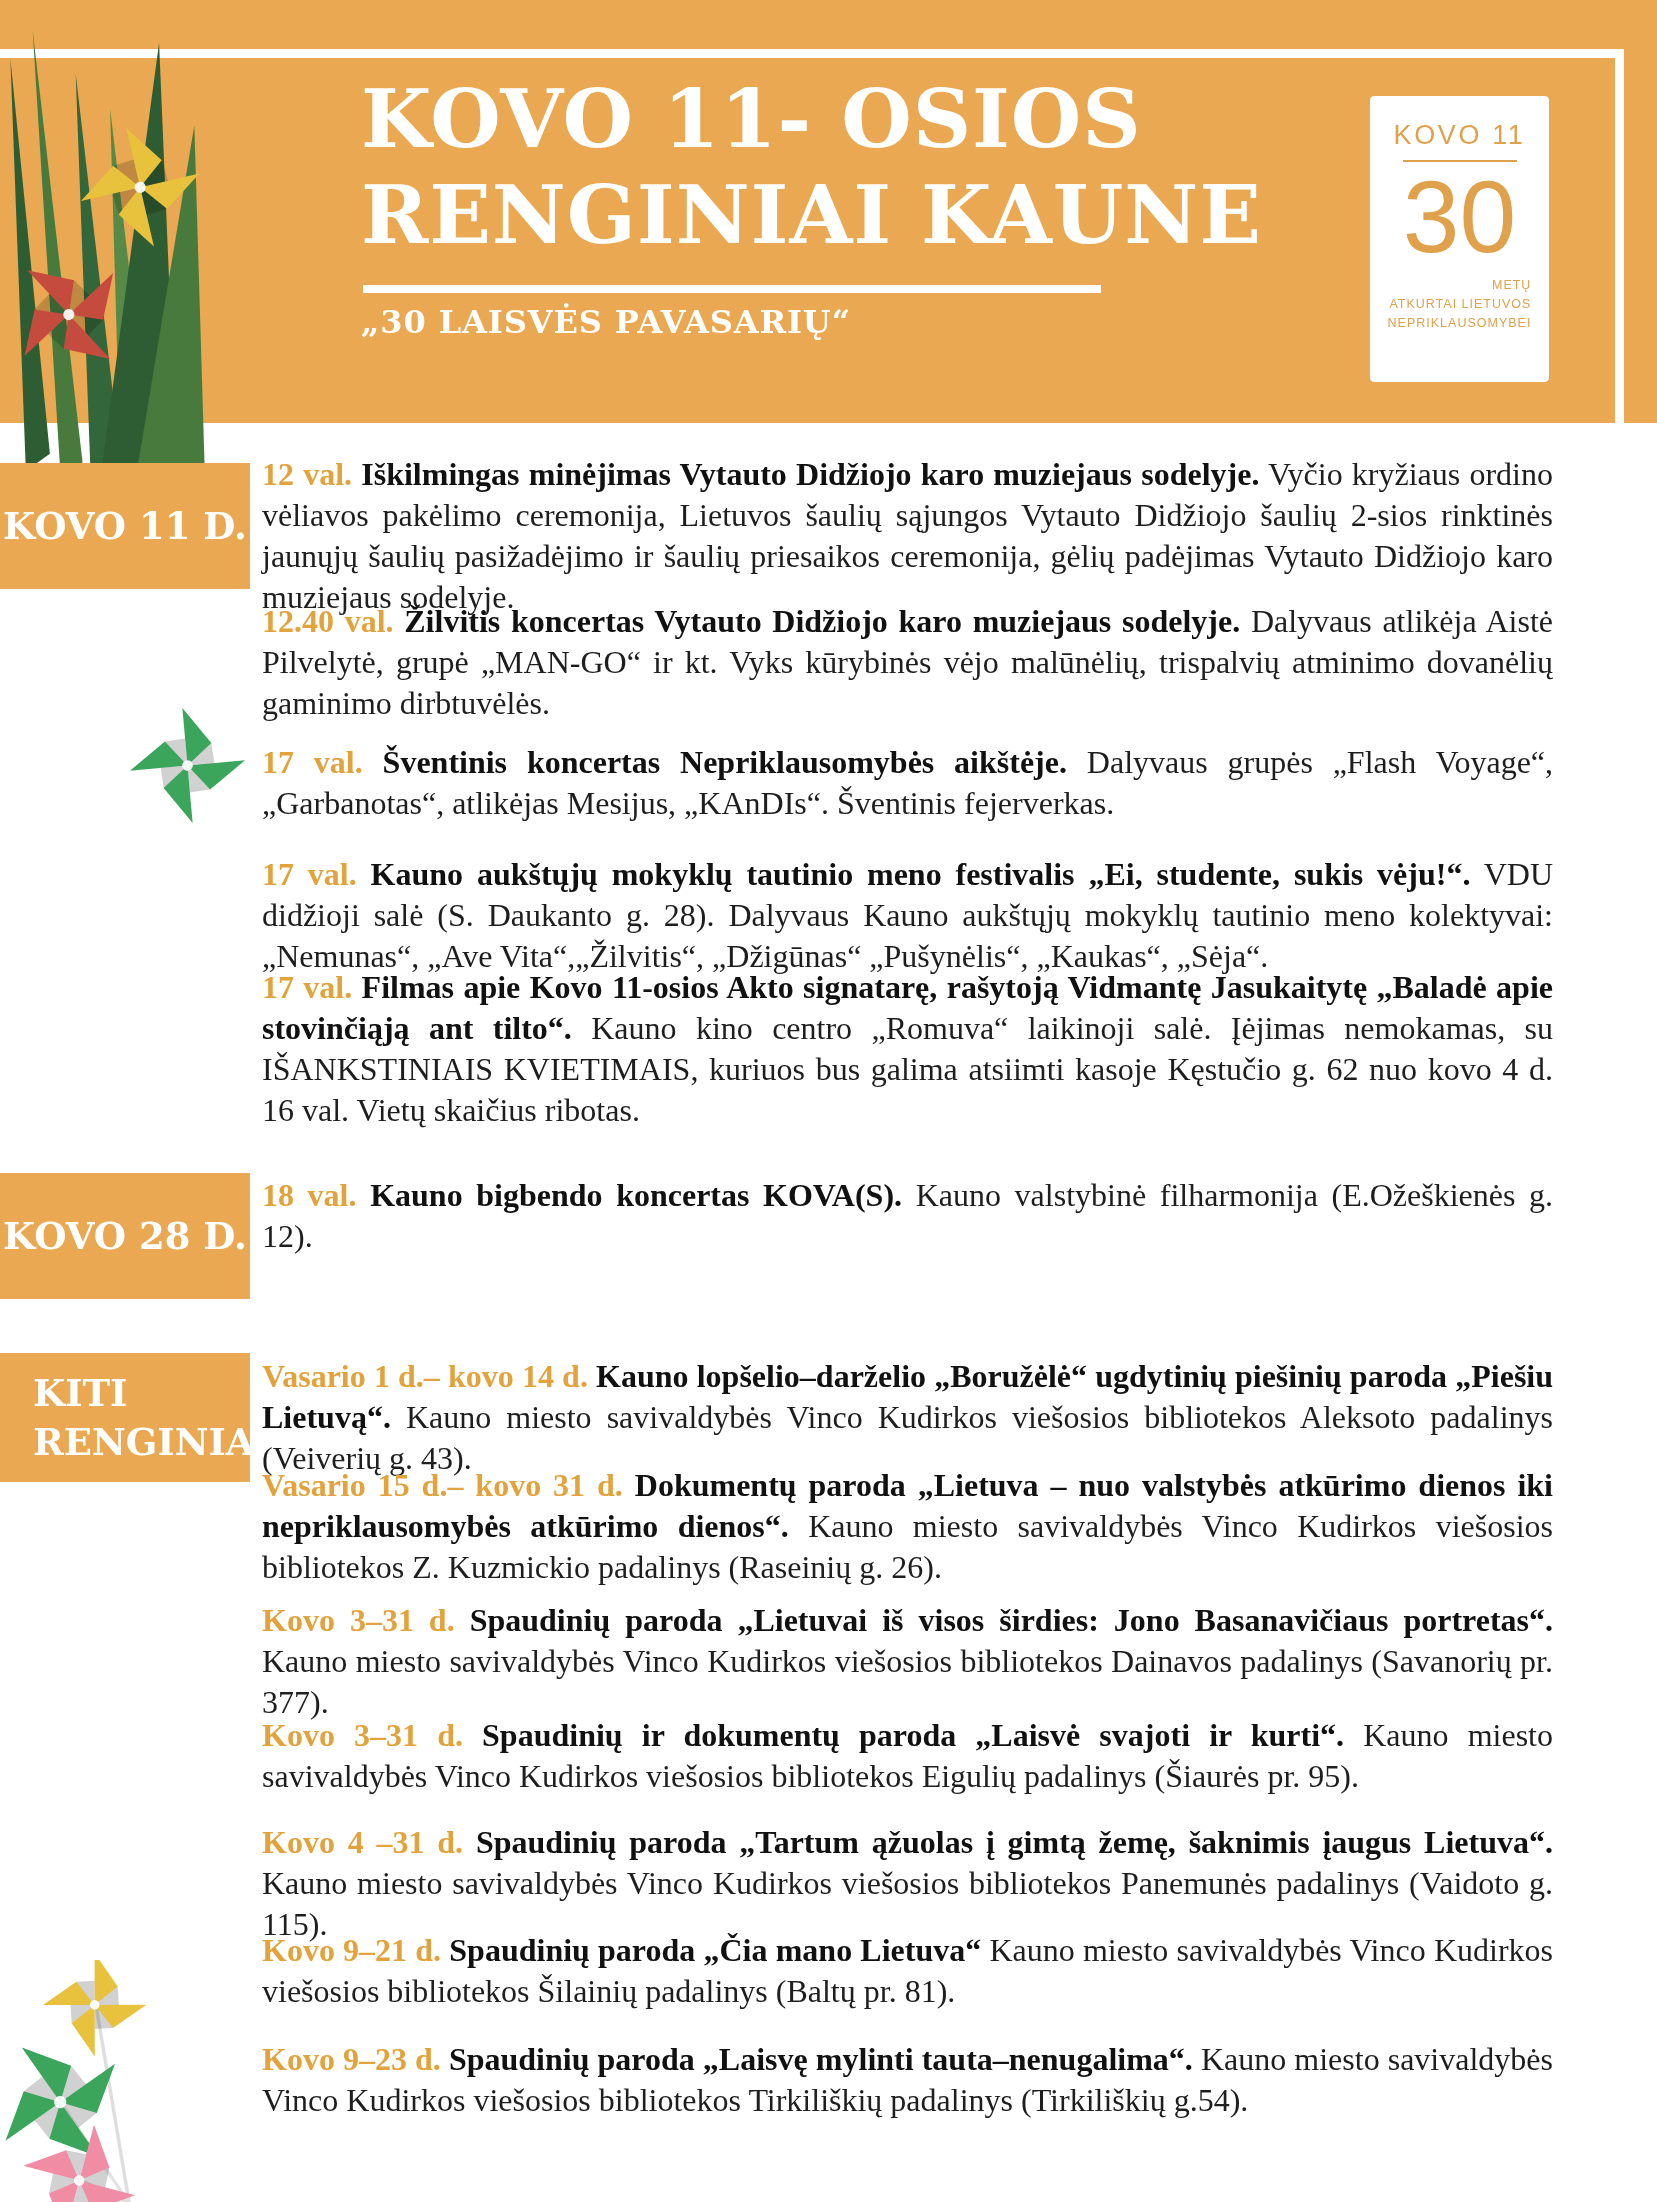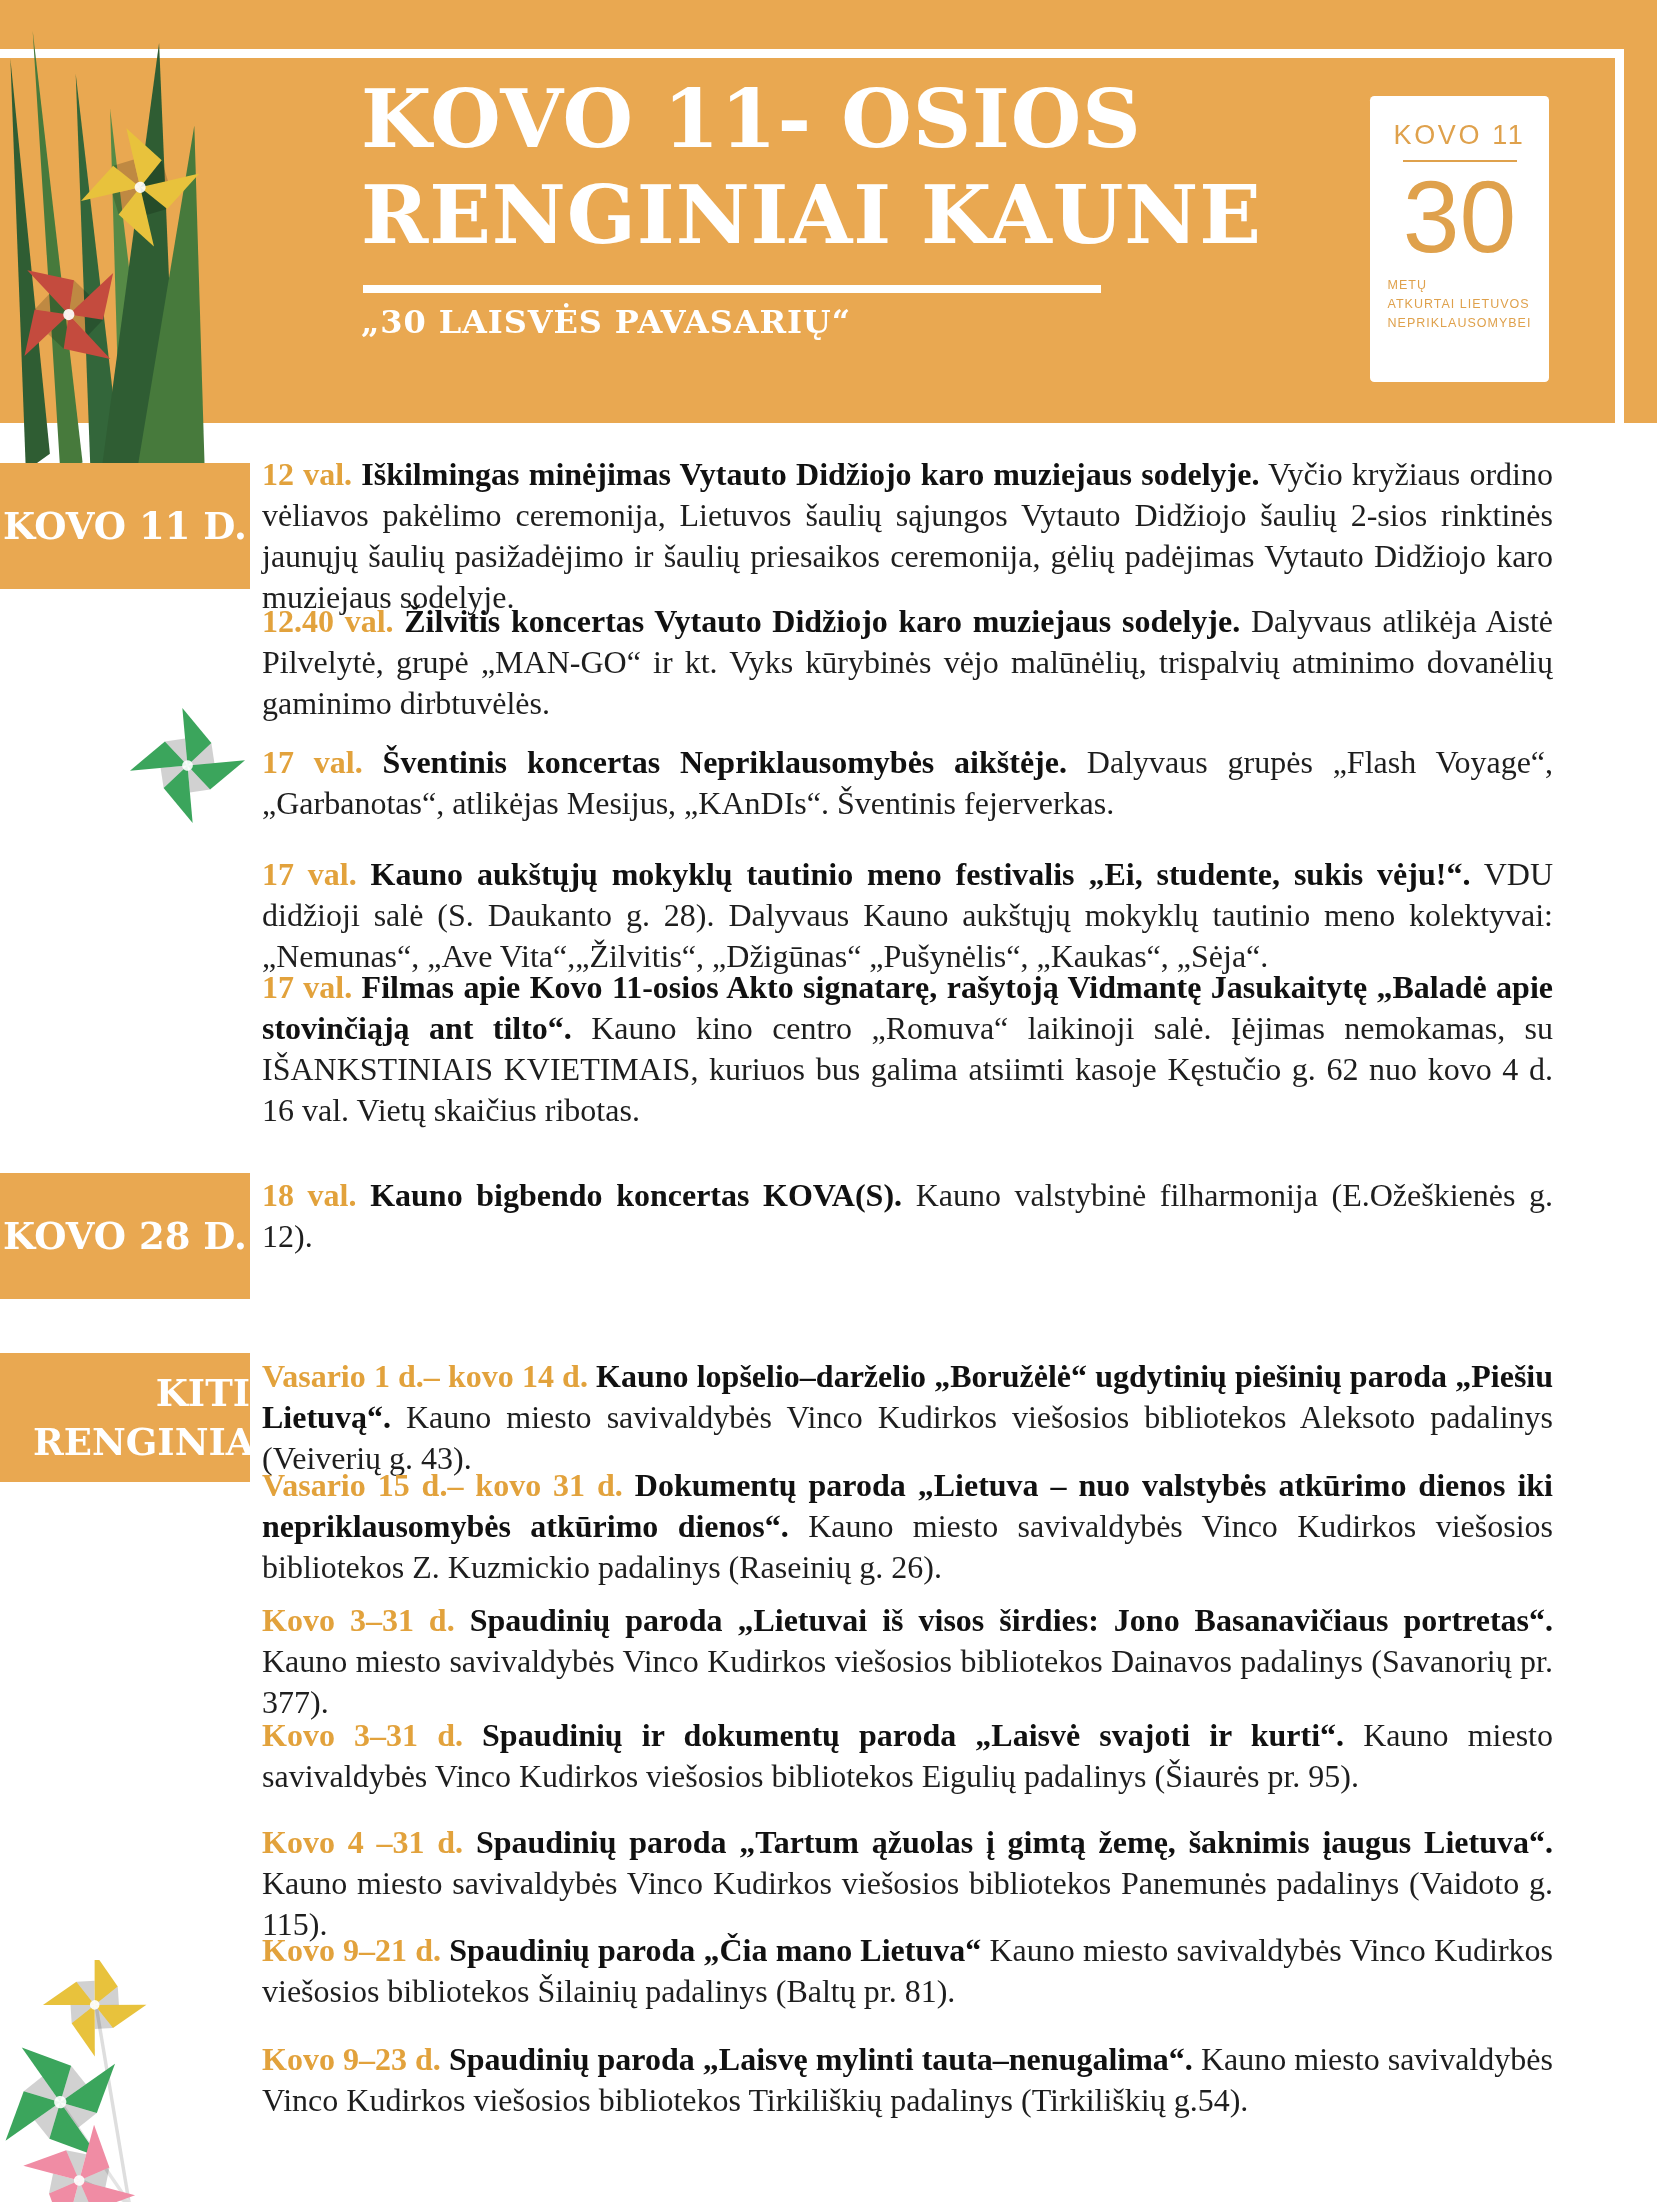--- a/index.html
+++ b/index.html
@@ -18,30 +18,30 @@
   .banner-divider{position:absolute;left:363px;top:285px;width:738px;height:7.7px;
           background:#ffffff;}
   .banner-subtitle{position:absolute;left:361px;top:303px;color:#ffffff;
           font-family:"DejaVu Serif", serif;font-weight:bold;
           font-size:32px;letter-spacing:0.9px;white-space:nowrap;}
 
   
   .logo{position:absolute;left:1370px;top:96px;width:179px;height:286px;
         background:#ffffff;border-radius:4.3px;color:#DFA14C;
         display:flex;flex-direction:column;align-items:center;
-        font-family:"Liberation Sans", sans-serif;text-align:left;}
+        font-family:"Liberation Sans", sans-serif;text-align:right;}
   .logo-top{margin-top:24px;font-size:27px;letter-spacing:2.6px;}
   .logo-line{width:114px;height:2.6px;background:#DFA14C;margin:8.6px 0 1.7px 0;}
   .logo-number{font-size:102px;font-weight:400;line-height:1.05;}
   .logo-caption{font-size:12.5px;line-height:1.5;letter-spacing:1px;margin-top:5.2px;}
 
   
   .section-box{position:absolute;left:0;width:250px;background:#E9A851;color:#ffffff;
         font-family:"DejaVu Serif", serif;font-weight:bold;font-size:37px;
-        display:flex;flex-direction:column;justify-content:center;text-align:right;}
+        display:flex;flex-direction:column;justify-content:center;}
   .section-box.centered{align-items:center;text-align:center;}
   .section-box.lefted{padding-left:33px;box-sizing:border-box;line-height:1.3;}
   #box-kovo11{top:463px;height:126px;}
   #box-kovo28{top:1173px;height:126px;}
   #box-kiti{top:1353px;height:129px;}
 
   
   .event{position:absolute;left:262px;width:1291px;color:#1E1E1E;
         font-size:32px;line-height:41px;text-align:justify;}
   .event .time{color:#E2A23C;font-weight:bold;}

